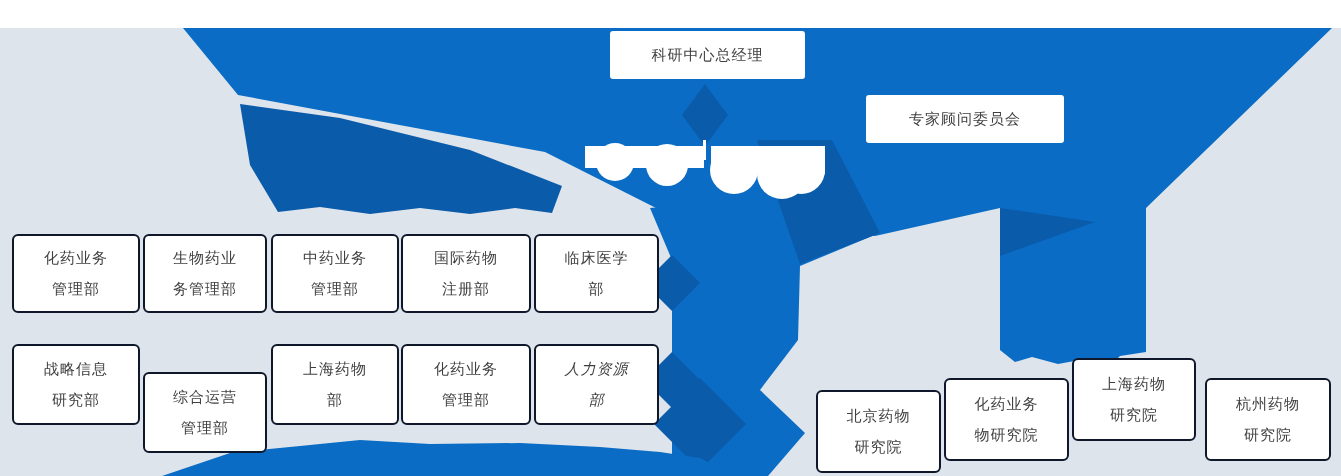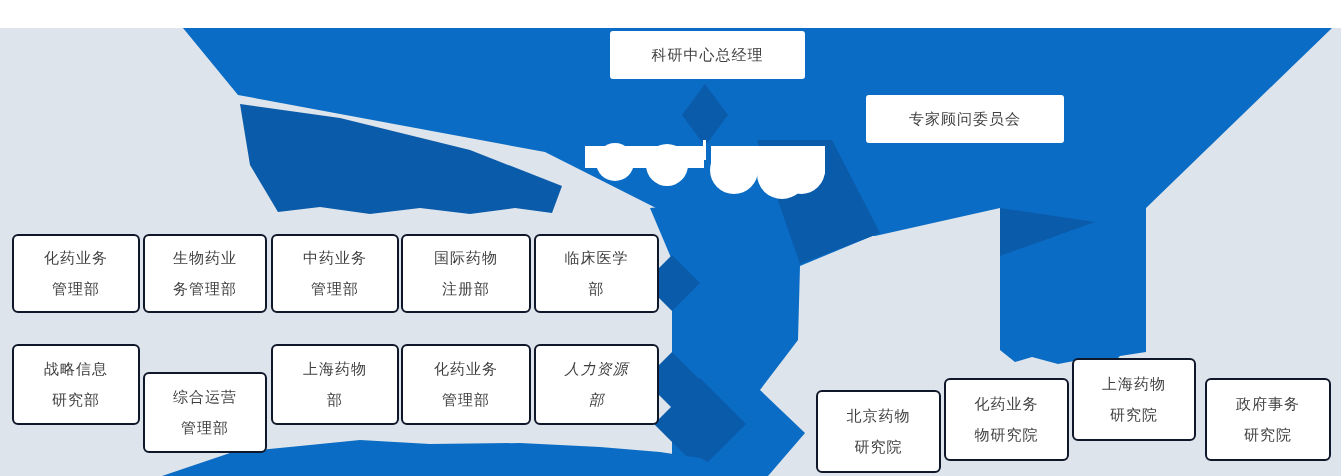--- a/index.html
+++ b/index.html
@@ -116,17 +116,17 @@
   </div>
   <div class="node bordered" style="left:944px;top:378px;width:121px;height:79px;">
     <span>化药业务
 物研究院</span>
   </div>
   <div class="node bordered" style="left:1072px;top:358px;width:120px;height:79px;">
     <span>上海药物
 研究院</span>
   </div>
   <div class="node bordered" style="left:1205px;top:378px;width:122px;height:79px;">
-    <span>政府事务
+    <span>杭州药物
 研究院</span>
   </div>
 
 </div>
 
 </body></html>

